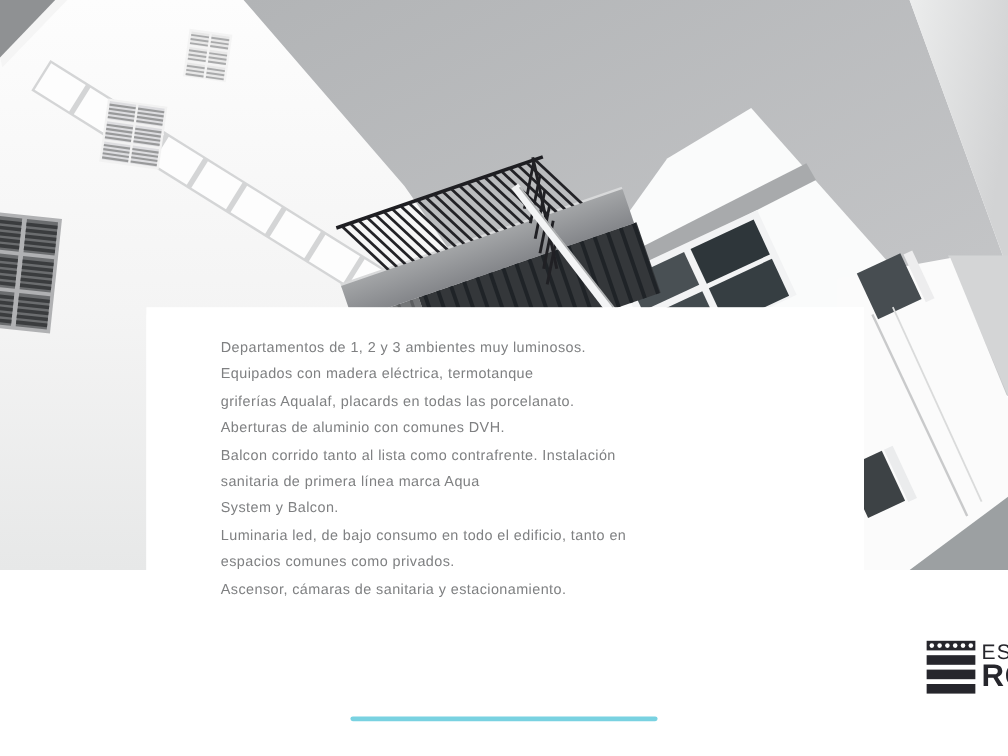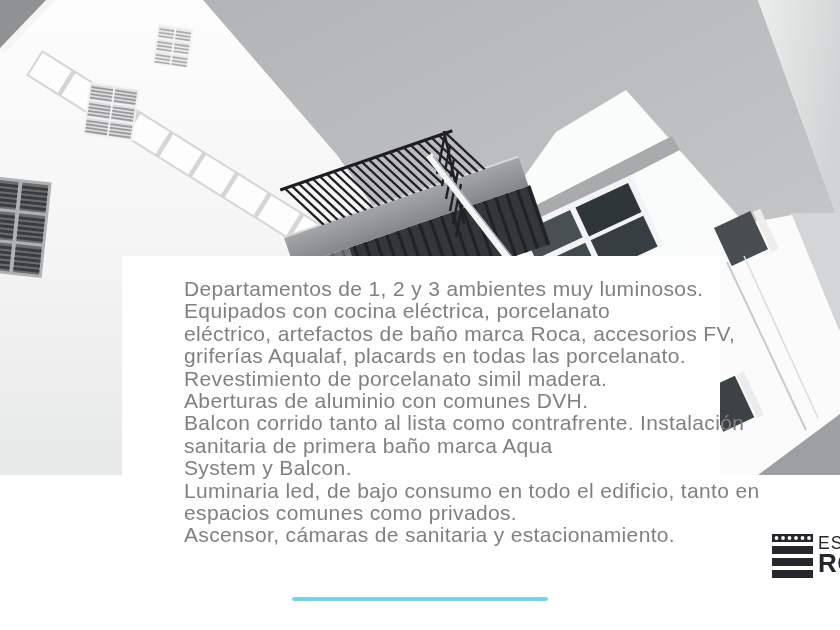--- a/index.html
+++ b/index.html
@@ -4,21 +4,21 @@
 <style>
   html,body{margin:0;padding:0;}
   .canvas{
     position:relative;width:840px;height:630px;background:#ffffff;
     overflow:hidden;font-family:"Liberation Sans",sans-serif;
   }
   .photo{position:absolute;left:0;top:0;display:block;}
   .card{position:absolute;left:122px;top:256px;width:598px;height:312px;background:#ffffff;}
   .card-text{padding:22px 28px 0 62px;}
   .text-line{
-    font-size:21px;line-height:22.4px;letter-spacing:0.35px;
+    font-size:12px;line-height:22.4px;letter-spacing:0.35px;
     color:var(--color-body_text,#7f8082);white-space:nowrap;
   }
   .divider{
     position:absolute;left:292px;top:597px;width:256px;height:3.5px;
     border-radius:2px;background:var(--color-accent,#79d2e1);
   }
   .logo{position:absolute;left:772px;top:533px;display:flex;gap:5px;white-space:nowrap;}
   .logo-icon{display:block;flex:0 0 auto;}
   .logo-text{display:flex;flex-direction:column;margin-top:1px;color:var(--color-logo,#26262c);}
   .logo-top{font-size:17.5px;line-height:18px;letter-spacing:1px;font-weight:400;}
@@ -220,27 +220,25 @@
     <line x1="429" y1="155" x2="508" y2="258" stroke="#f3f4f5" stroke-width="7"></line>
     <line x1="433" y1="156" x2="512" y2="257" stroke="#aeb0b1" stroke-width="1.5"></line>
 
     <polygon points="46,0 56,0 2,56 0,48" fill="#f5f5f5"></polygon>
     <polygon points="0,0 46,0 0,48" fill="#8f9193"></polygon>
   </svg>
 
   <div class="card">
     <div class="card-text">
         <div class="text-line">Departamentos de 1, 2 y 3 ambientes muy luminosos.</div>
-        <div class="text-line">Equipados con cocina eléctrica, porcelanato</div>
-        <div class="text-line">eléctrico, artefactos de baño marca Roca, accesorios FV,</div>
+        <div class="text-line">Equipados con madera eléctrica, termotanque</div>
         <div class="text-line">griferías Aqualaf, placards en todas las porcelanato.</div>
-        <div class="text-line">Revestimiento de porcelanato simil madera.</div>
         <div class="text-line">Aberturas de aluminio con comunes DVH.</div>
         <div class="text-line">Balcon corrido tanto al lista como contrafrente. Instalación</div>
-        <div class="text-line">sanitaria de primera baño marca Aqua</div>
+        <div class="text-line">sanitaria de primera línea marca Aqua</div>
         <div class="text-line">System y Balcon.</div>
         <div class="text-line">Luminaria led, de bajo consumo en todo el edificio, tanto en</div>
         <div class="text-line">espacios comunes como privados.</div>
         <div class="text-line">Ascensor, cámaras de sanitaria y estacionamiento.</div>
       </div>
   </div>
 
   <div class="divider"></div>
 
   <div class="logo">

